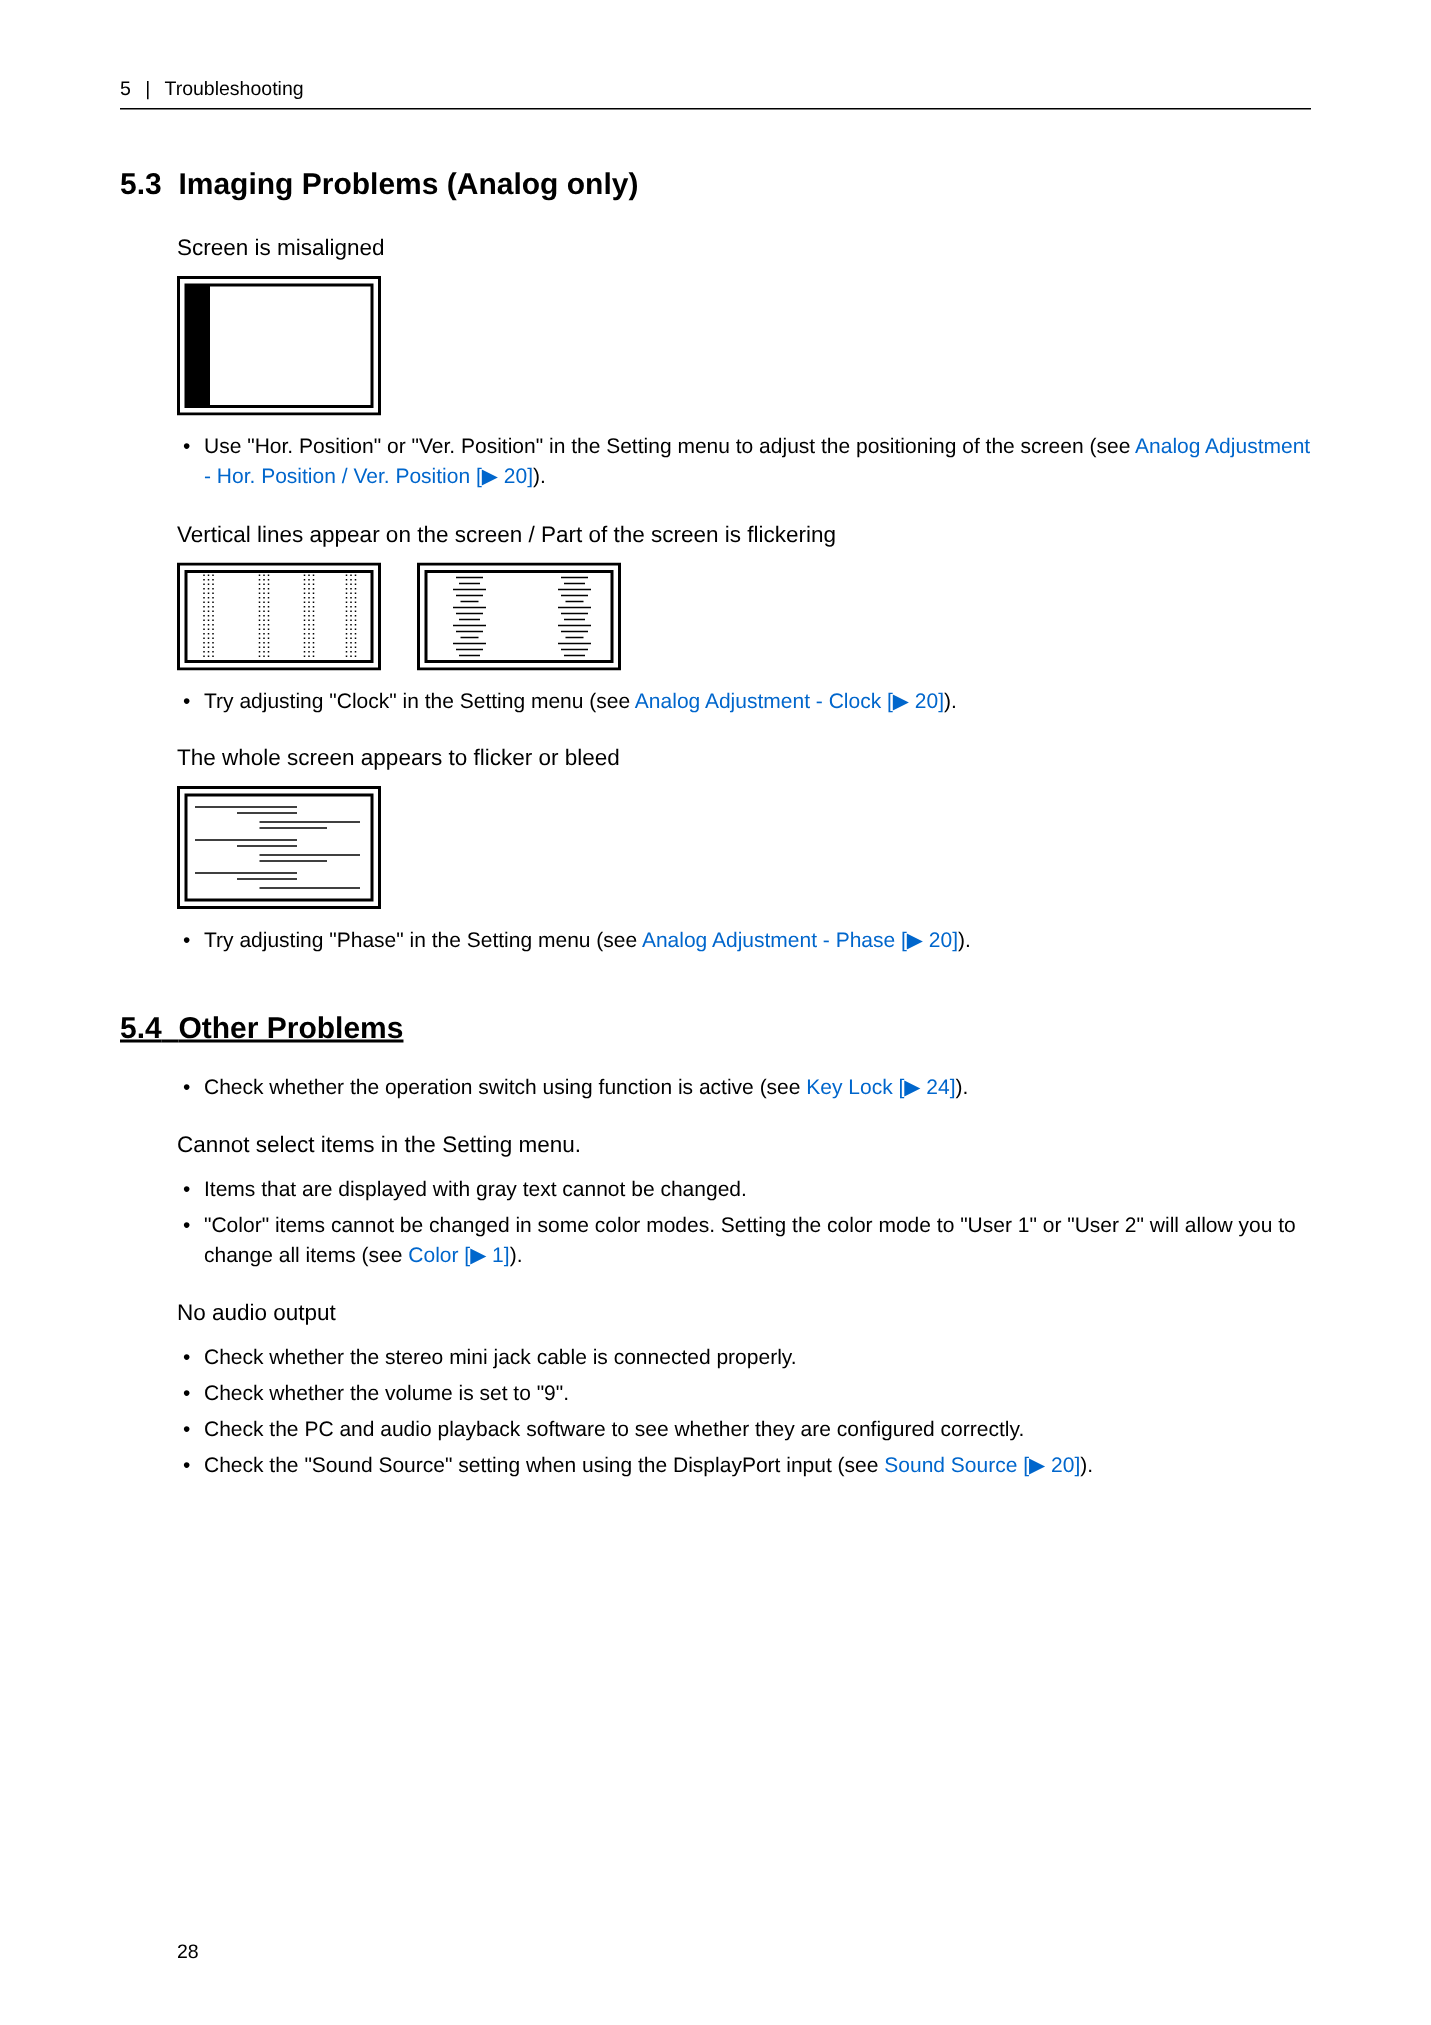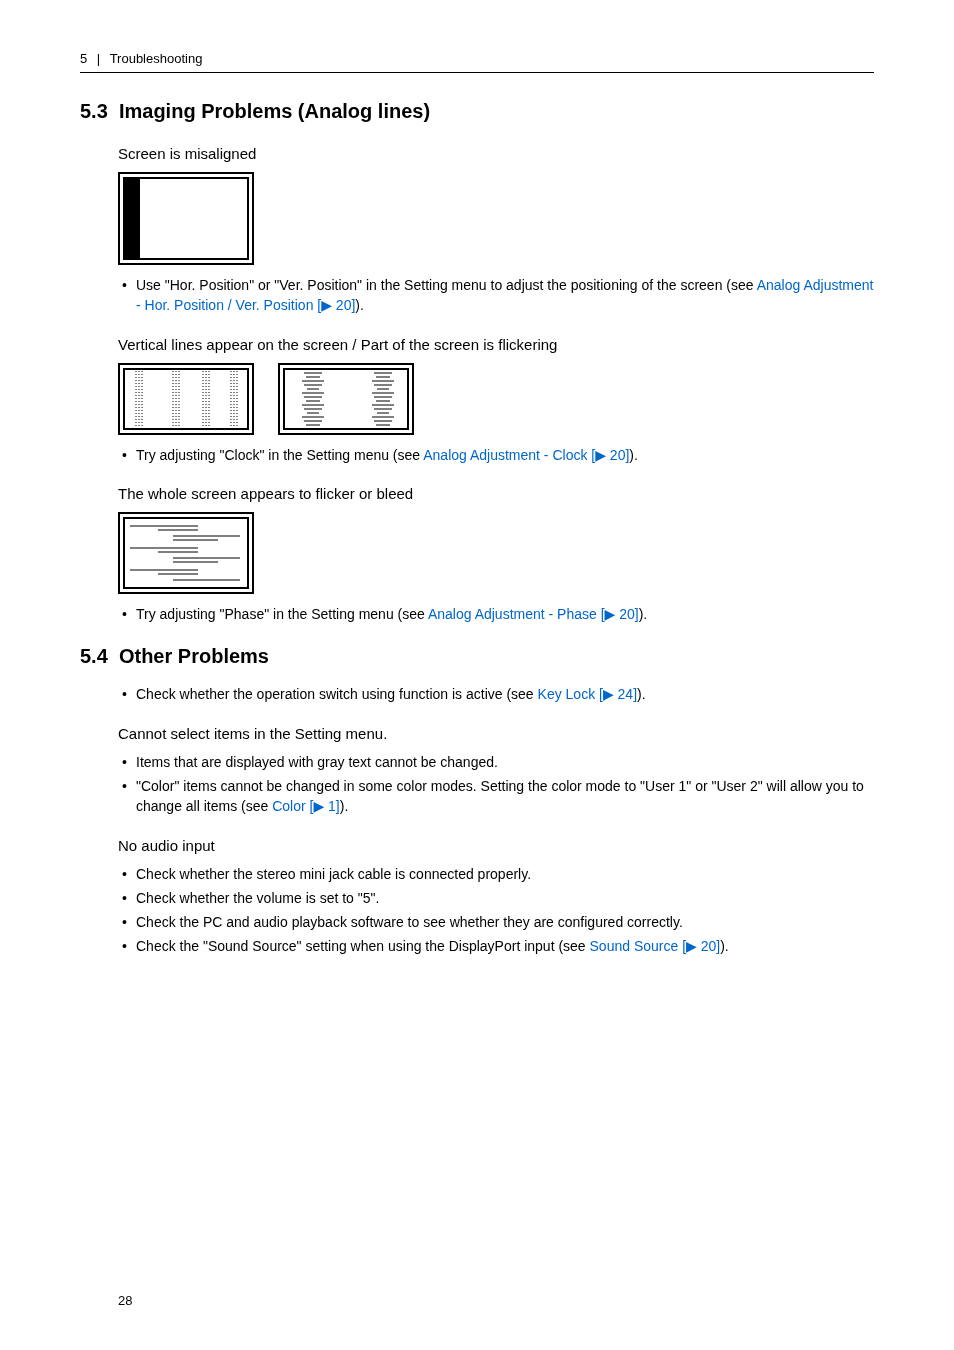--- a/index.html
+++ b/index.html
@@ -10,21 +10,21 @@
     color: #000;
     background: #fff;
     width: 954px;
     height: 1350px;
     padding: 50px 80px 40px 80px;
     position: relative;
   }
   .header-line {
     border-bottom: 1px solid #000;
     padding-bottom: 4px;
-    margin-bottom: 24px;
+    margin-bottom: 36px;
     font-size: 13px;
   }
   .h2 {
     font-size: 20px;
     font-weight: bold;
     margin-bottom: 14px;
     margin-left: -38px;
   }
   .h3 {
     font-size: 15px;
@@ -69,21 +69,21 @@
 <div class="header-line">
   <span>5</span>
   <span style="margin:0 6px;">|</span>
   <span>Troubleshooting</span>
 </div>
 
 <div class="content-indent">
 
   <div class="h2">
     <span>5.3</span>&nbsp;
-    <span>Imaging Problems (Analog lines)</span>
+    <span>Imaging Problems (Analog only)</span>
   </div>
 
   <div class="h3">Screen is misaligned</div>
   <div class="fig-row">
     <svg width="136" height="93">
       <rect x="1" y="1" width="134" height="91" fill="none" stroke="#000" stroke-width="2"></rect>
       <rect x="6" y="6" width="124" height="81" fill="none" stroke="#000" stroke-width="2"></rect>
       <rect x="6" y="6" width="16" height="81" fill="#000"></rect>
     </svg>
   </div>
@@ -177,48 +177,48 @@
         <line x1="55" y1="68" x2="122" y2="68"></line>
       </g>
     </svg>
   </div>
   <ul>
     <li>
       <span>Try adjusting "Phase" in the Setting menu (see </span><span class="link">Analog Adjustment - Phase [▶ 20]</span><span>).</span>
     </li>
   </ul>
 
-  <div class="h2" style="margin-top:18px;">
+  <div class="h2" style="margin-top:36px;text-decoration:underline;">
     <span>5.4</span>&nbsp;
     <span>Other Problems</span>
   </div>
 
   <ul>
     <li>
       <span>Check whether the operation switch using function is active (see </span><span class="link">Key Lock [▶ 24]</span><span>).</span>
     </li>
   </ul>
 
   <div class="h3">Cannot select items in the Setting menu.</div>
   <ul>
     <li>
       <span>Items that are displayed with gray text cannot be changed.</span>
     </li>
     <li>
       <span>"Color" items cannot be changed in some color modes. Setting the color mode to "User 1" or "User 2" will allow you to change all items (see </span><span class="link">Color [▶ 1]</span><span>).</span>
     </li>
   </ul>
 
-  <div class="h3">No audio input</div>
+  <div class="h3">No audio output</div>
   <ul>
     <li>
       <span>Check whether the stereo mini jack cable is connected properly.</span>
     </li>
     <li>
-      <span>Check whether the volume is set to "5".</span>
+      <span>Check whether the volume is set to "9".</span>
     </li>
     <li>
       <span>Check the PC and audio playback software to see whether they are configured correctly.</span>
     </li>
     <li>
       <span>Check the "Sound Source" setting when using the DisplayPort input (see </span><span class="link">Sound Source [▶ 20]</span><span>).</span>
     </li>
   </ul>
 
 </div>

